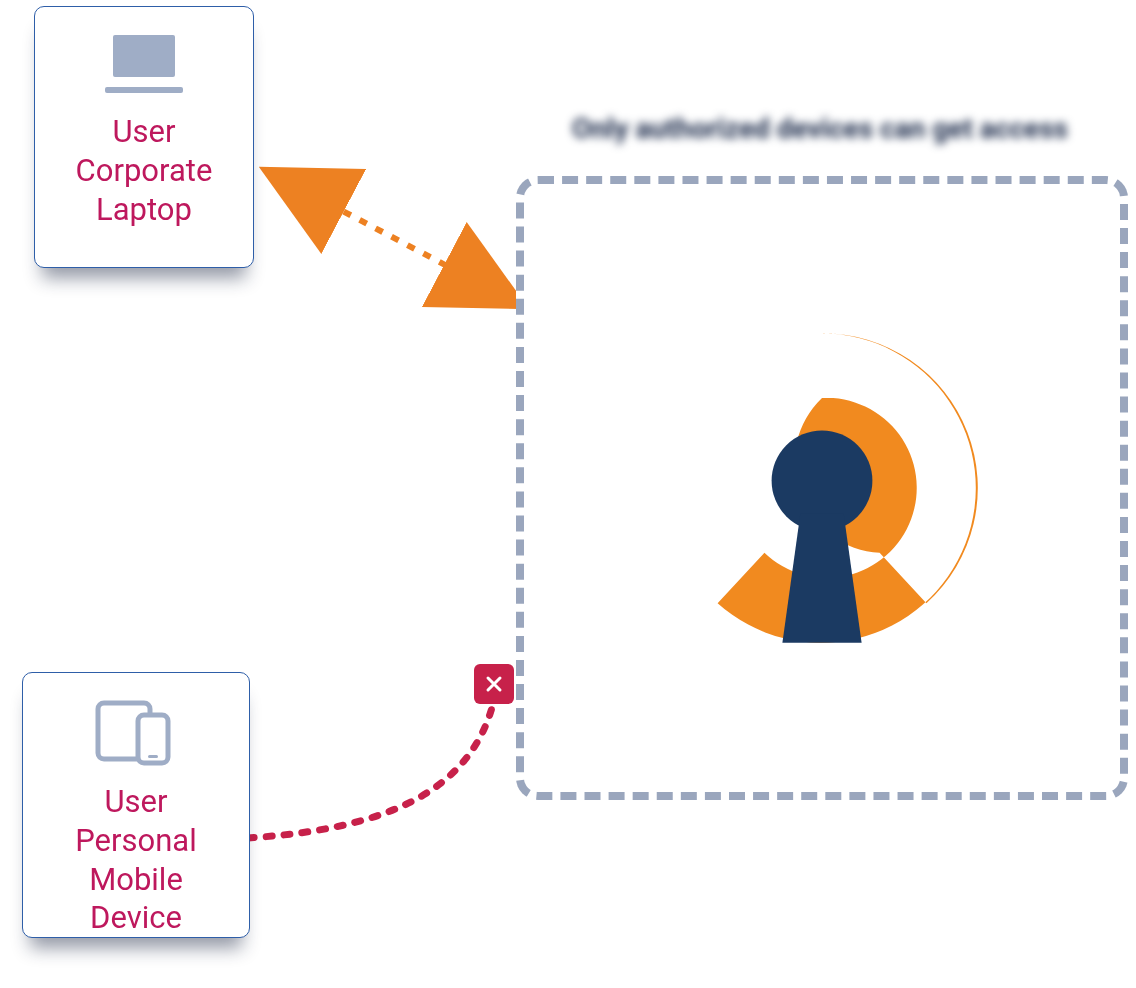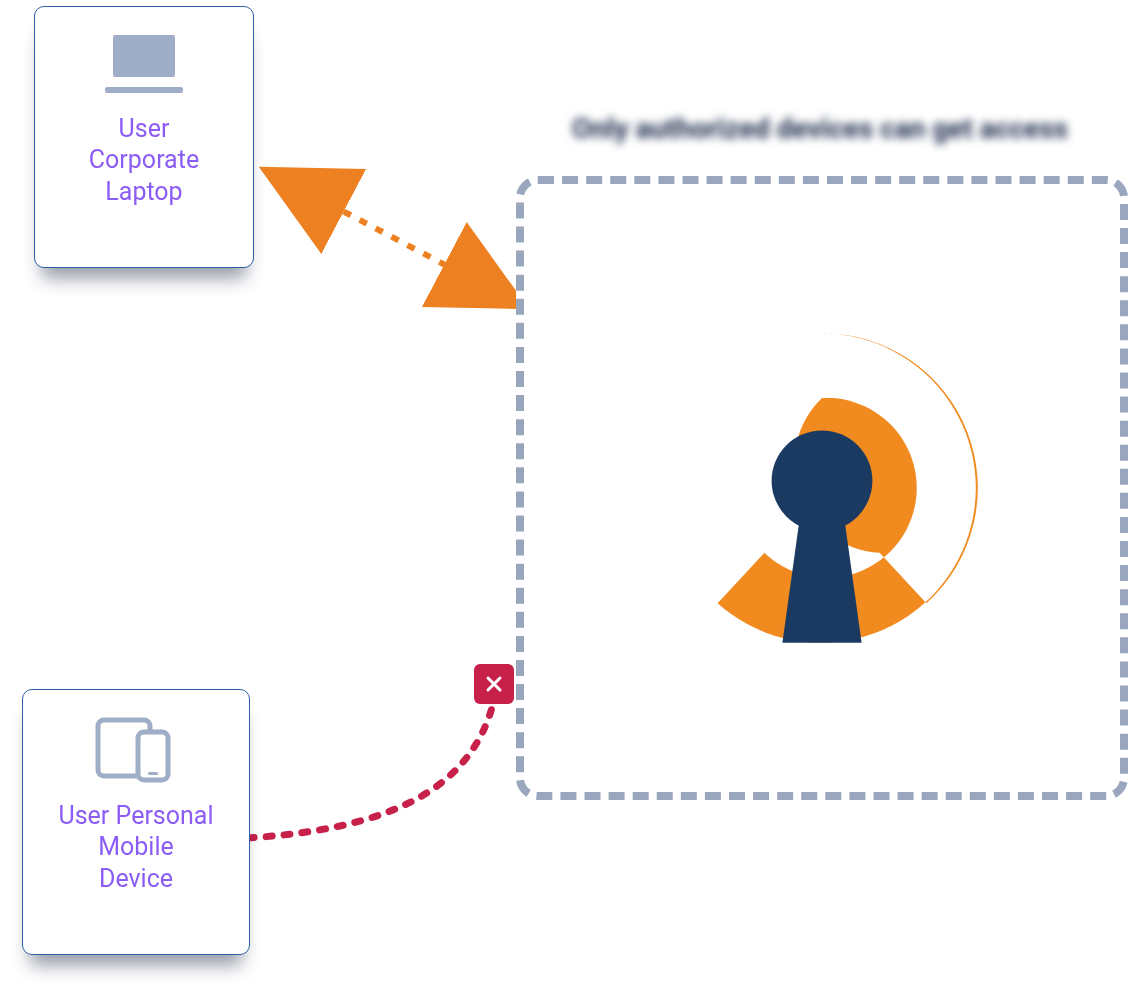--- a/index.html
+++ b/index.html
@@ -30,23 +30,23 @@
     padding: 22px 18px 26px 18px;
     box-sizing: border-box;
   }
   .node .icon-wrap {
     width: 100%;
     display: flex;
     justify-content: center;
     margin-bottom: 14px;
   }
   .node .label {
-    font-size: 25px;
+    font-size: 31px;
     line-height: 1.25;
-    color: #8b5cf6;
+    color: #be185d;
     text-align: center;
     font-weight: 400;
   }
   
   .vpn-box {
     position: absolute;
     border: 8px dashed #9aa6bd;
     border-radius: 22px;
     background: #ffffff;
     box-sizing: border-box;
@@ -109,21 +109,21 @@
       <svg width="90" height="70" viewBox="0 0 90 70">
         <rect x="14" y="6" width="62" height="42" rx="2" fill="#9fadc6"></rect>
         <rect x="6" y="58" width="78" height="6" rx="2" fill="#9fadc6"></rect>
       </svg>
     </div>
     <div class="label" style="white-space:pre-line;">User
 Corporate
 Laptop</div>
   </div>
 
-  <div class="node" style="left:22px; top:689px; width:228px; height:266px;">
+  <div class="node" style="left:22px; top:672px; width:228px; height:266px;">
     <div class="icon-wrap">
       <svg width="96" height="74" viewBox="0 0 96 74">
 
         <rect x="10" y="8" width="52" height="56" rx="6" fill="none" stroke="#9fadc6" stroke-width="5"></rect>
 
         <rect x="50" y="20" width="30" height="48" rx="6" fill="#ffffff" stroke="#9fadc6" stroke-width="5"></rect>
         <rect x="60" y="60" width="10" height="3" rx="1.5" fill="#9fadc6"></rect>
       </svg>
     </div>
     <div class="label" style="white-space:pre-line;">User Personal

